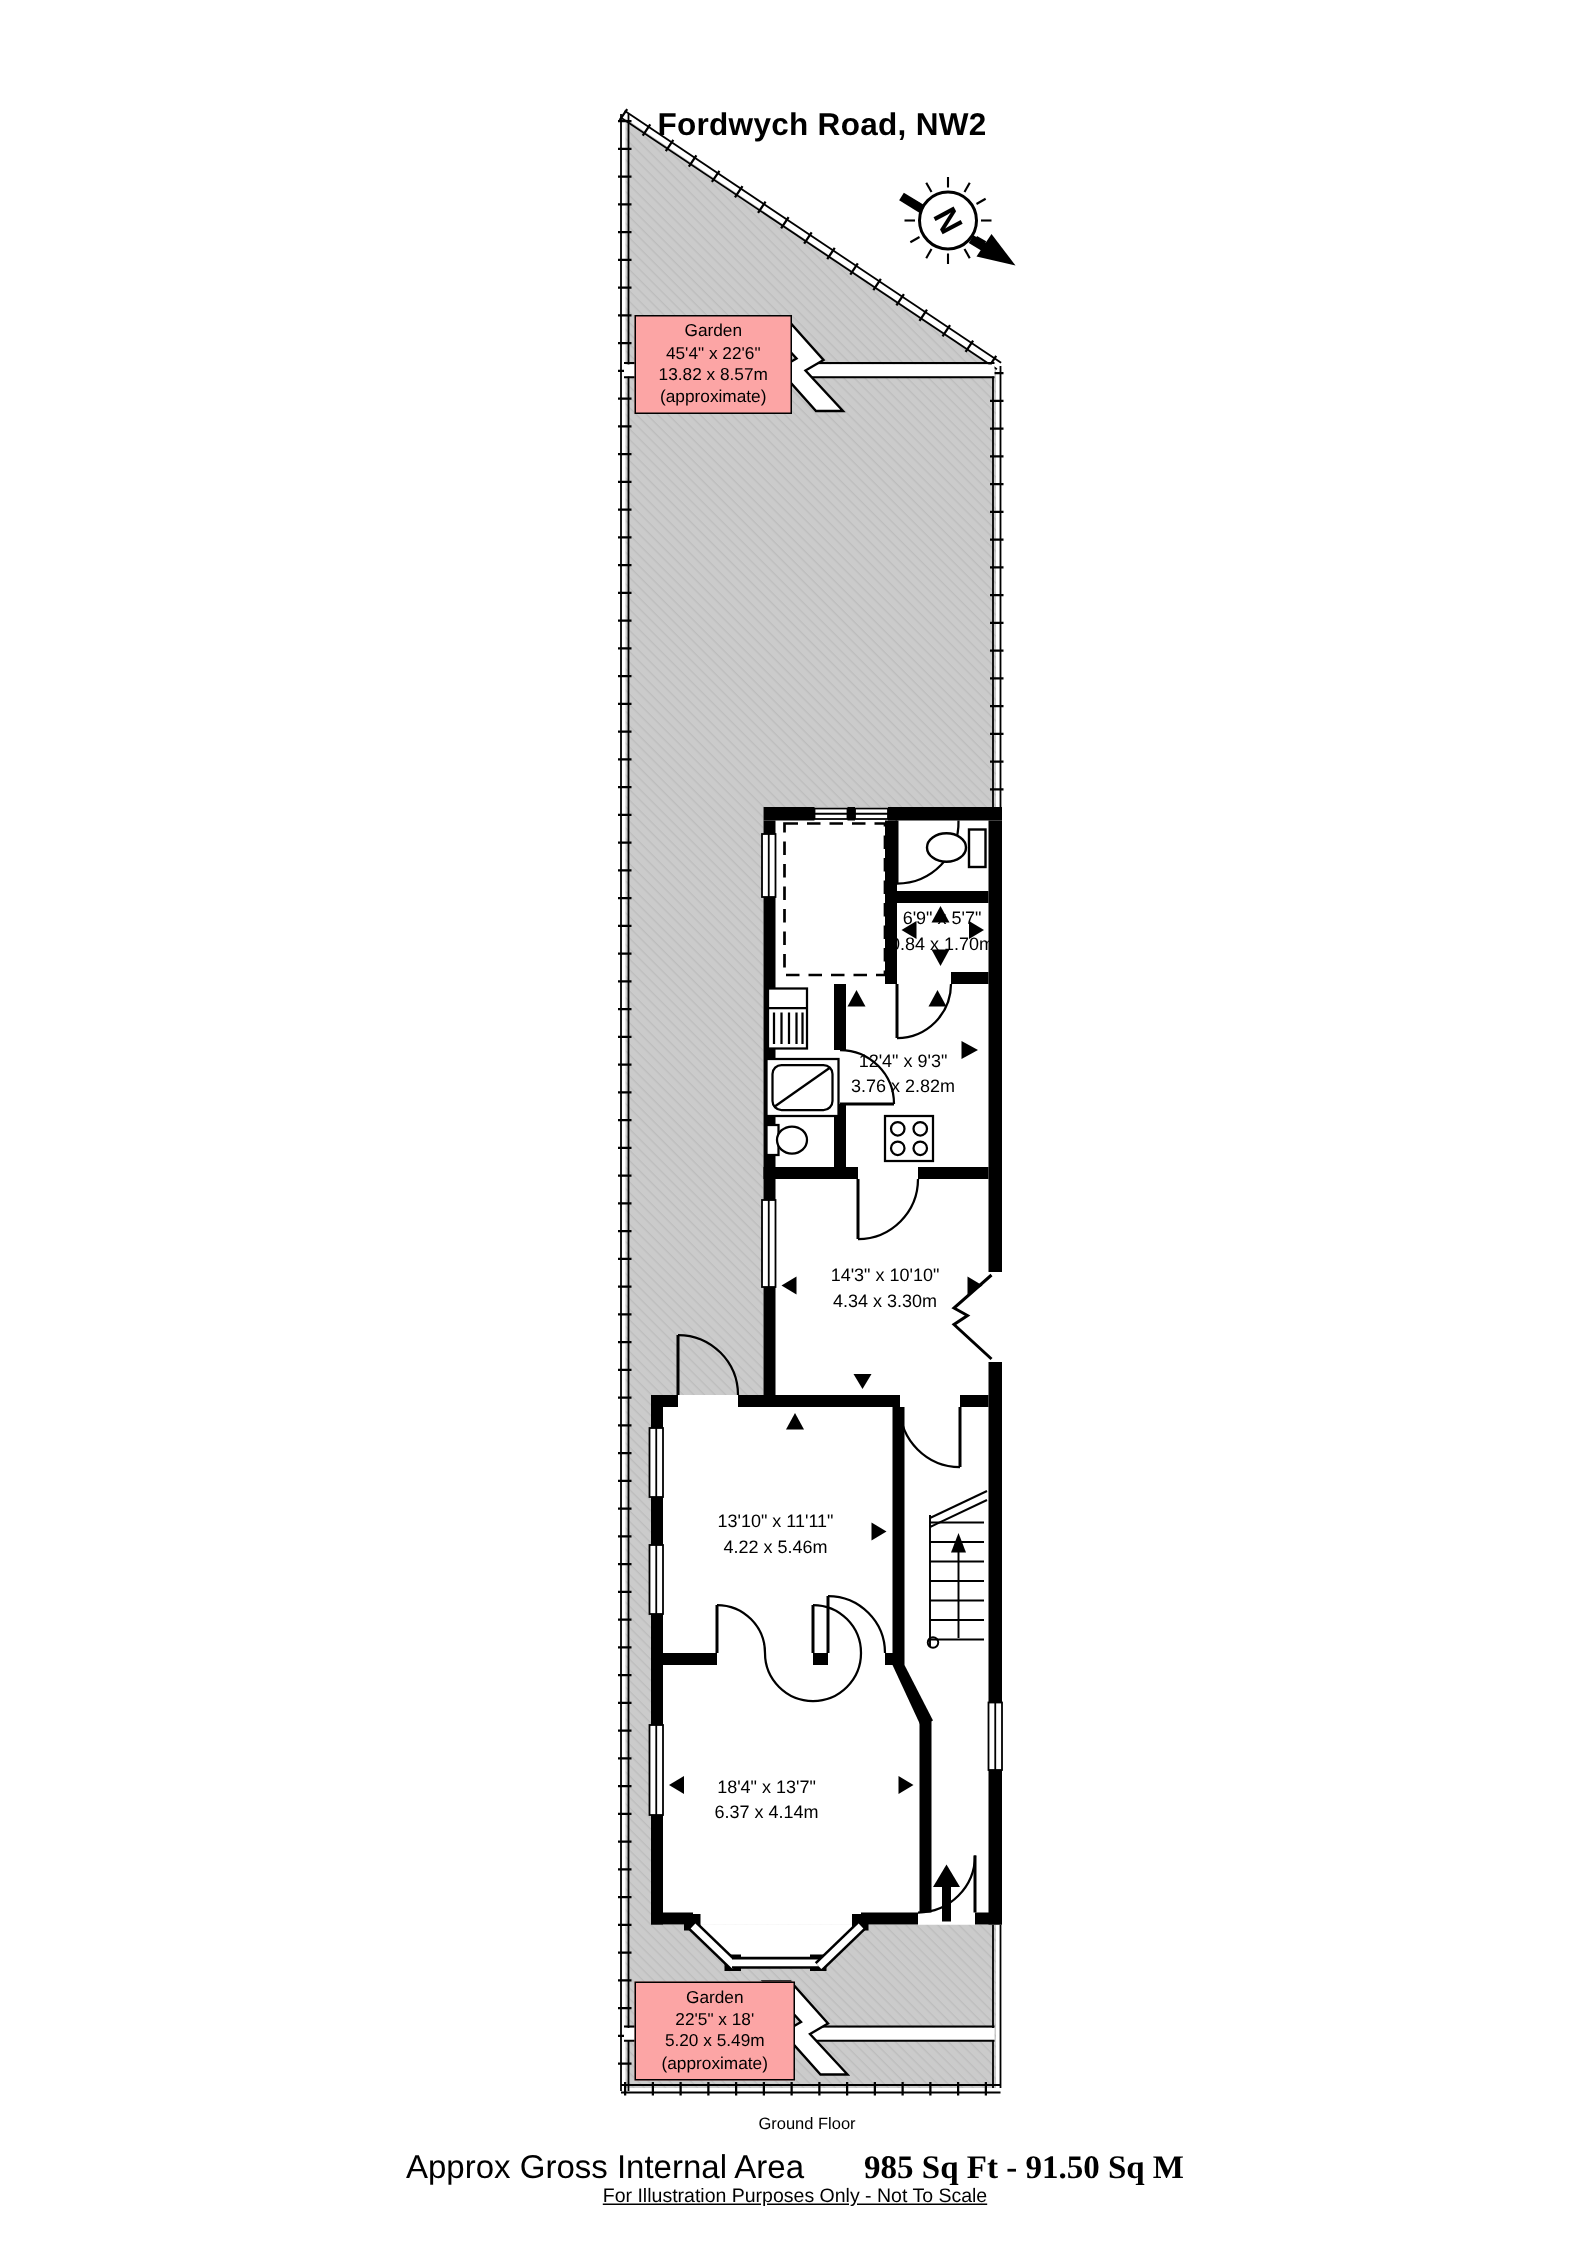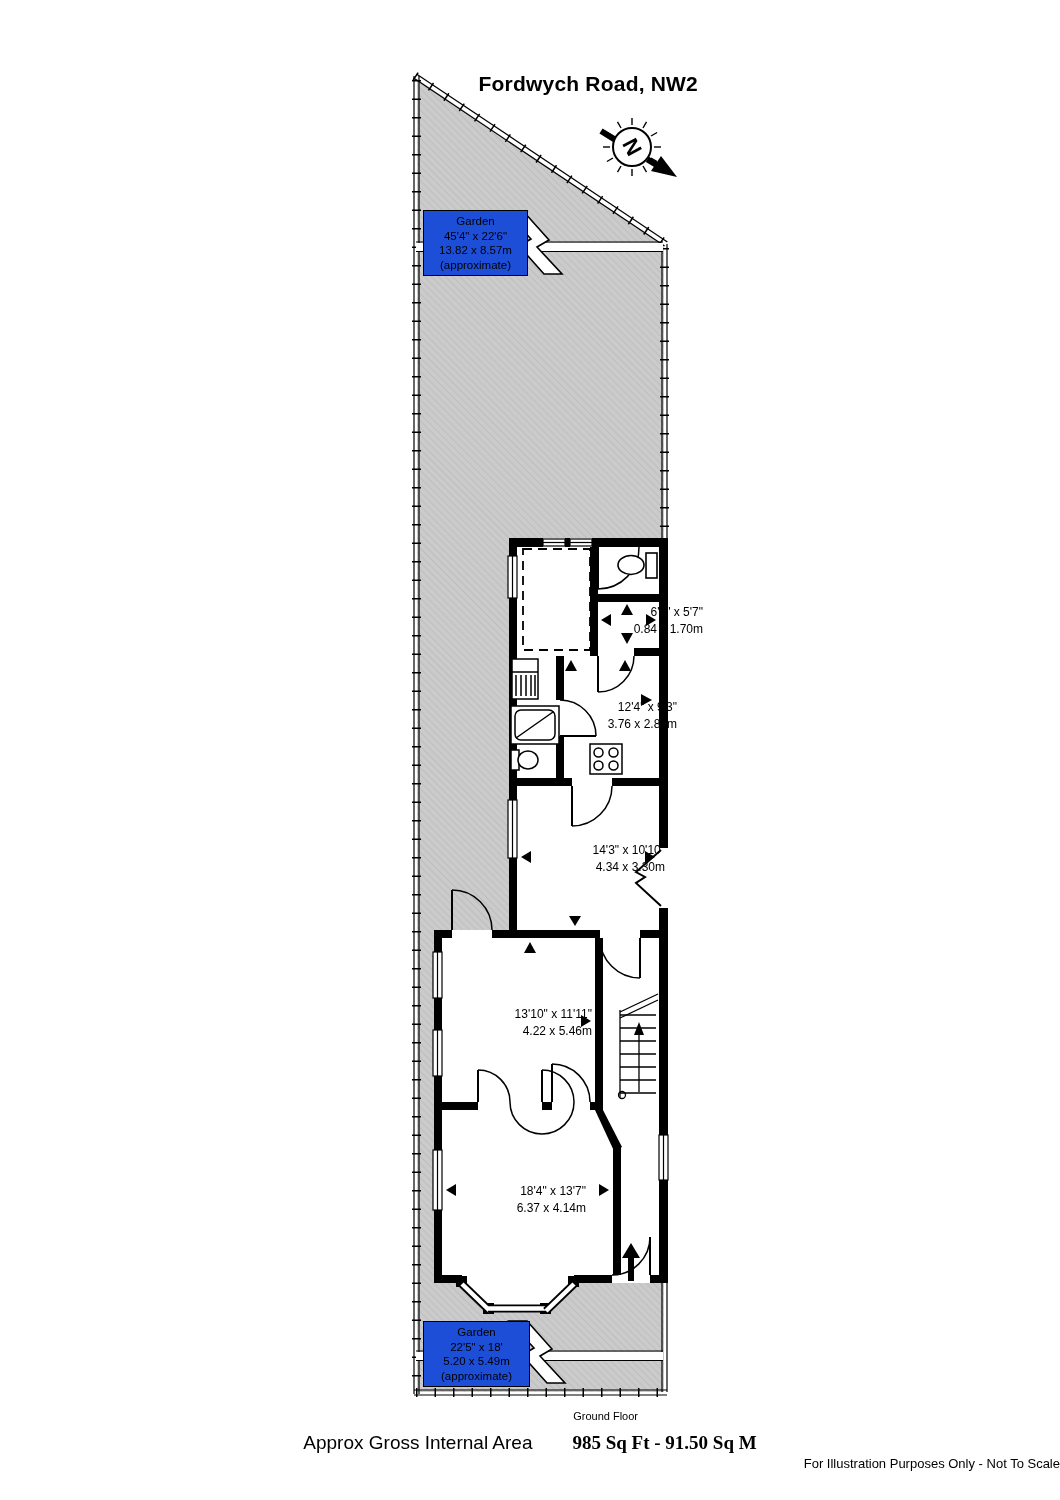--- a/index.html
+++ b/index.html
@@ -1,24 +1,24 @@
 <!DOCTYPE html>
 <html><head>
 <meta charset="utf-8">
 <style>
   html,body{margin:0;padding:0;background:#ffffff;}
   body{width:1060px;height:1500px;position:relative;font-family:"Liberation Sans",sans-serif;color:#000;}
   #canvas{position:absolute;left:0;top:0;width:1060px;height:1500px;overflow:hidden;}
   svg.plan{position:absolute;left:0;top:0;width:1060px;height:1500px;}
-  .lbl{position:absolute;text-align:right;}
+  .lbl{position:absolute;text-align:center;}
   .title{font-size:21px;font-weight:bold;letter-spacing:0.2px;}
   .room-lbl{font-size:12px;line-height:16.5px;white-space:nowrap;}
-  .garden-box{position:absolute;background:#1d4ed8;border:1.5px solid #000;font-size:11.5px;line-height:14.5px;text-align:center;padding:3px 2px;}
+  .garden-box{position:absolute;background:#fca5a5;border:1.5px solid #000;font-size:11.5px;line-height:14.5px;text-align:center;padding:3px 2px;}
   .floor-lbl{font-size:11px;}
-  .footer-row{position:absolute;left:0;top:1432px;width:1060px;display:flex;justify-content:center;gap:40px;font-size:19px;}
+  .footer-row{position:absolute;left:0;top:1432px;width:1060px;display:flex;justify-content:center;gap:40px;font-size:22px;}
   .footer-row .bold{font-weight:bold;font-family:Liberation Serif, serif;}
   .disclaimer{font-size:13px;}
   .blk{display:block;}
 </style>
 </head>
 <body>
 
 <div id="canvas">
 
 <svg class="plan" viewBox="0 0 1060 1500">
@@ -318,15 +318,15 @@
   <span class="blk">(approximate)</span>
 </div>
 
 <div class="lbl floor-lbl" style="left:438px;top:1410px;width:200px;">Ground Floor</div>
 
 <div class="footer-row">
   <span>Approx Gross Internal Area</span>
   <span class="bold">985 Sq Ft  -  91.50 Sq M</span>
 </div>
 
-<div class="lbl disclaimer" style="left:0;top:1456px;width:1060px;">For Illustration Purposes Only - Not To Scale</div>
+<div class="lbl disclaimer" style="left:0;top:1456px;width:1060px;text-decoration:underline;">For Illustration Purposes Only - Not To Scale</div>
 
 </div>
 
 </body></html>

